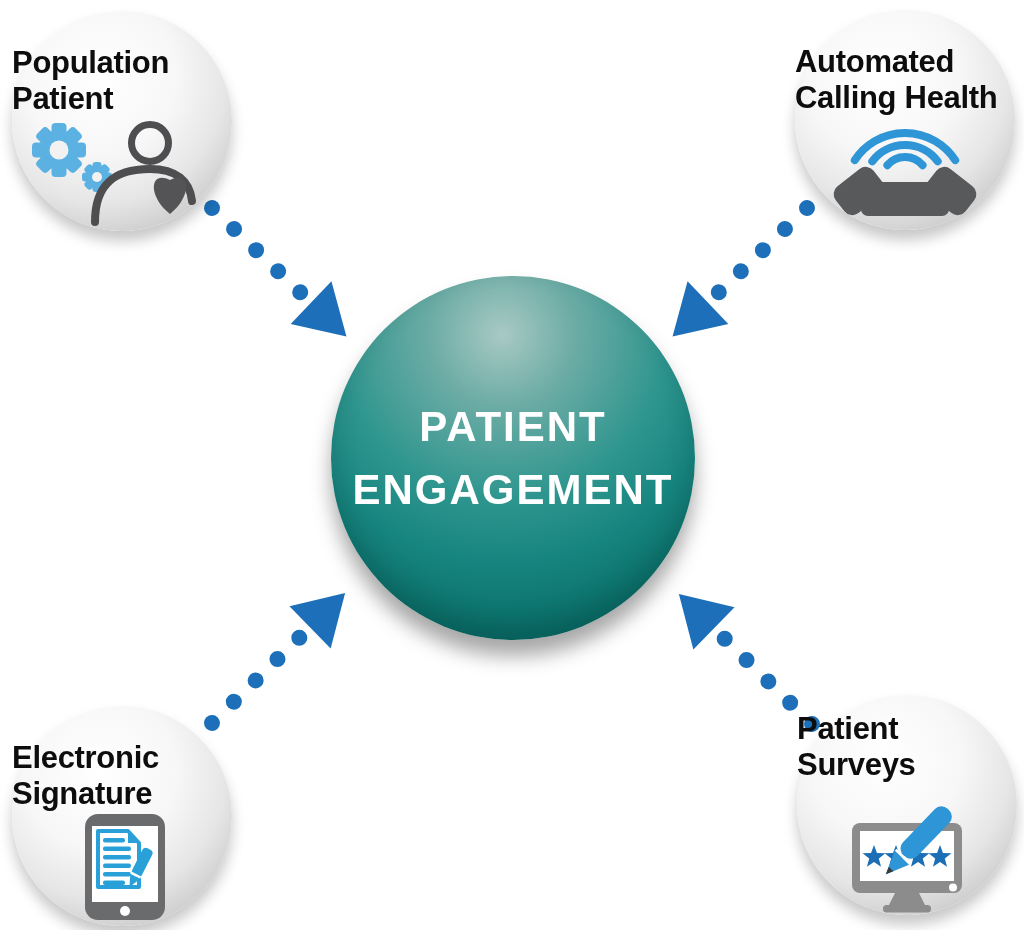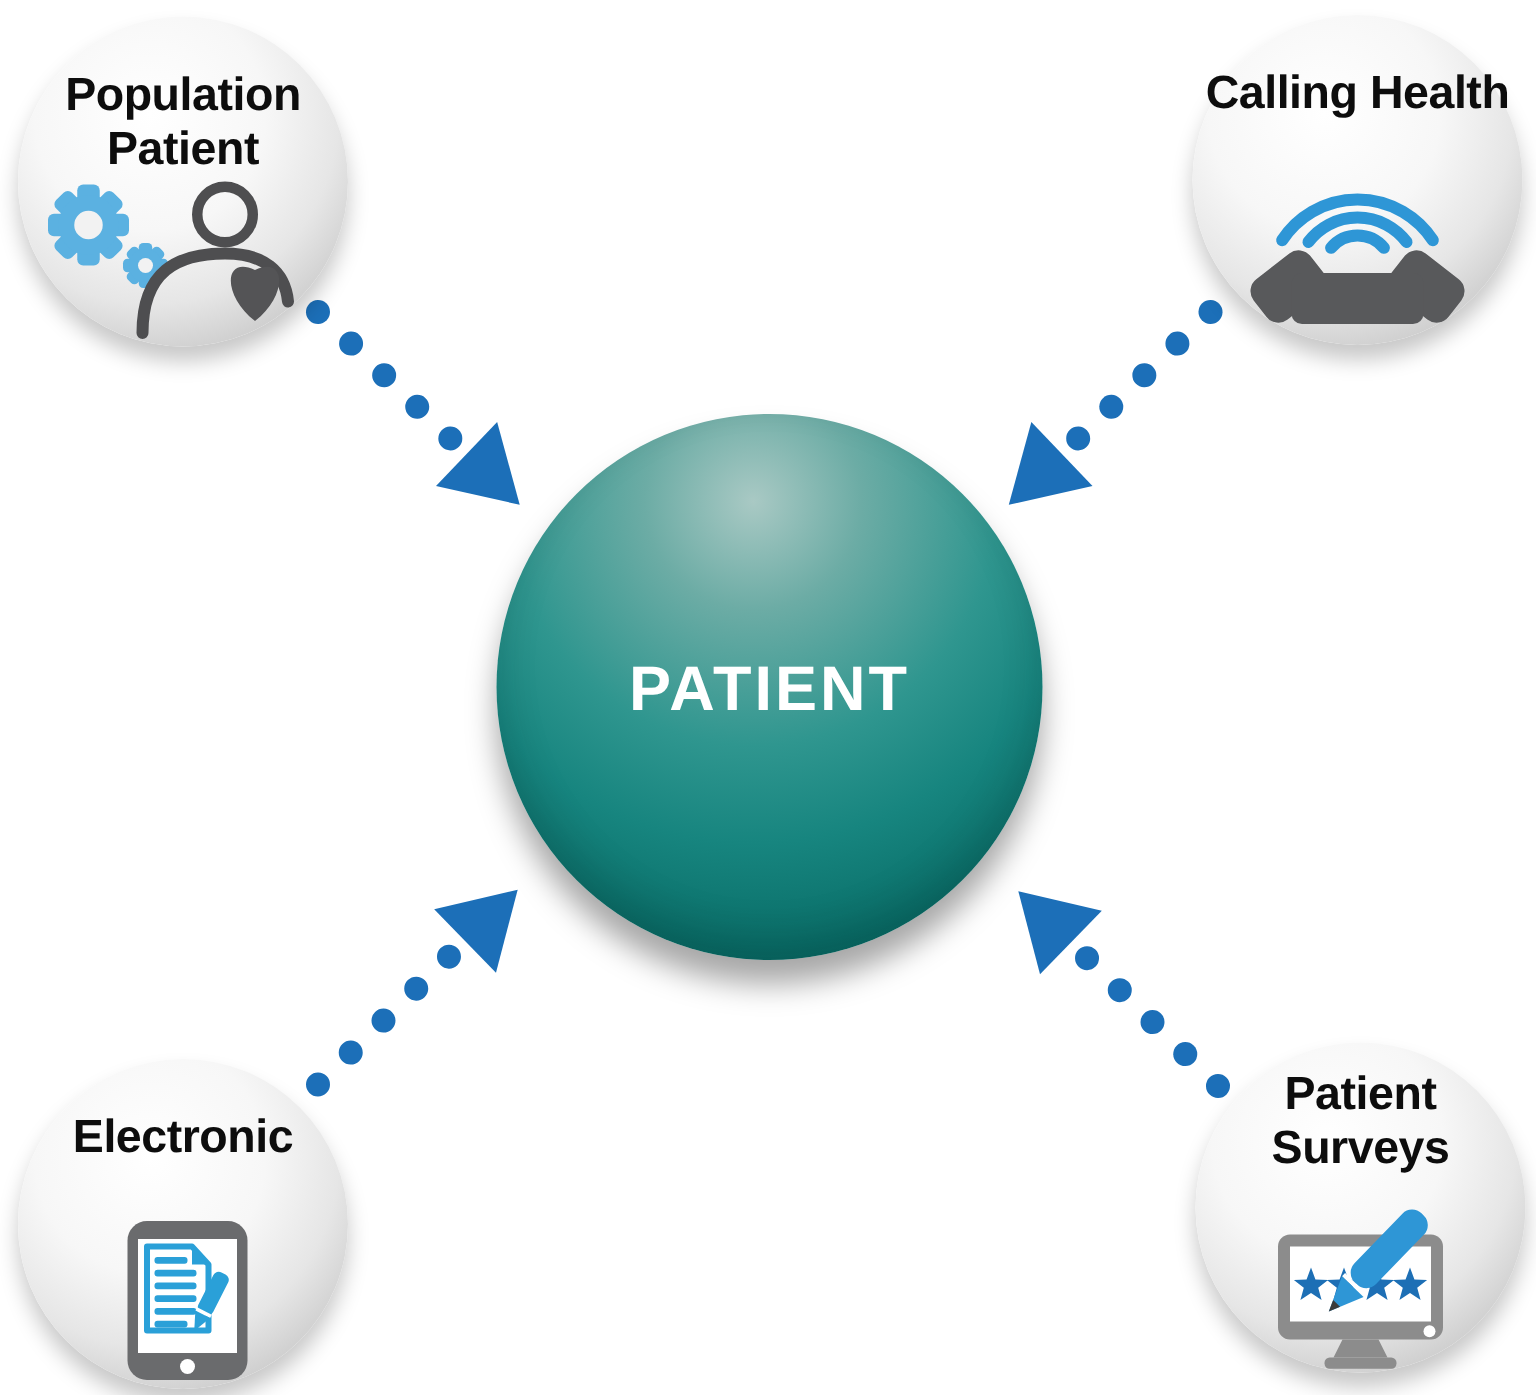--- a/index.html
+++ b/index.html
@@ -9,21 +9,21 @@
   .arrow-layer{position:absolute;left:0;top:0;width:1024px;height:930px;}
 
   .node{position:absolute;width:220px;height:220px;border-radius:50%;
     background:radial-gradient(circle at 40% 30%, #ffffff 0%, #f7f7f7 38%, #e6e6e6 62%, #cccccc 81%, #ababab 97%, #a3a3a3 100%);
     box-shadow:0 10px 14px rgba(0,0,0,0.22);}
   .node-tl{left:12px;top:11px;}
   .node-tr{left:795px;top:10px;}
   .node-bl{left:12px;top:706px;}
   .node-br{left:797px;top:695px;}
 
-  .node-label{margin-top:34px;text-align:center;font-weight:bold;font-size:31px;
+  .node-label{margin-top:34px;font-weight:bold;font-size:31px;
     line-height:1.16;color:#0d0d0d;letter-spacing:-0.3px;}
   .node-label span{display:block;}
   .node-br .node-label{margin-top:16px;}
 
   .node-icon{position:absolute;}
   .icon-population{left:10px;top:98px;}
   .icon-phone{left:30px;top:110px;}
   .icon-tablet{left:20px;top:100px;}
   .icon-monitor{left:30px;top:105px;}
 
@@ -102,45 +102,48 @@
       <g fill="none" stroke="#4e4e50">
         <circle cx="128" cy="34" r="18.5" stroke-width="7"></circle>
         <path d="M73,113 C73,72 96,60 128,60 C154,60 168,72 170,92" stroke-width="8" stroke-linecap="round"></path>
       </g>
       <path fill="#545456" d="M148,105 C126,88 127,61 148,71 C169,61 170,88 148,105 Z"></path>
     </svg>
   </div>
 
   <div class="node node-tr">
     <div class="node-label">
+      <span>Automated</span>
       <span>Calling Health</span>
     </div>
     <svg class="node-icon icon-phone" width="160" height="110" viewBox="0 0 160 110">
       <g fill="none" stroke="#2e96d6" stroke-width="8" stroke-linecap="round">
         <path d="M29.8,40.1 A60 60 0 0 1 130.2,40.1"></path>
         <path d="M47.3,41.3 A41 41 0 0 1 112.7,41.3"></path>
         <path d="M62.4,45.2 A23 23 0 0 1 97.6,45.2"></path>
       </g>
       <g fill="#58595b">
         <rect x="10" y="54" width="48" height="34" rx="10" transform="rotate(-38 34 71)"></rect>
         <rect x="102" y="54" width="48" height="34" rx="10" transform="rotate(38 126 71)"></rect>
         <rect x="36" y="62" width="88" height="34" rx="7"></rect>
       </g>
     </svg>
   </div>
 
   <div class="center-node">
     <div class="center-text">
       <span>PATIENT</span>
+      <span>ENGAGEMENT</span>
     </div>
   </div>
 
   <div class="node node-bl">
     <div class="node-label">
       <span>Electronic</span>
+      <span>Signature</span>
     </div>
     <svg class="node-icon icon-tablet" width="180" height="118" viewBox="0 0 180 118">
       <g>
         <rect x="53" y="8" width="80" height="106" rx="13" fill="#6a6b6d"></rect>
         <rect x="60" y="20" width="66" height="76" fill="#ffffff"></rect>
         <circle cx="93" cy="105" r="5" fill="#ffffff"></circle>
       </g>
       <g>
         <path d="M66,25 H96 L107,37 V81 H66 Z" fill="#ffffff" stroke="#2aa0d8" stroke-width="4" stroke-linejoin="round"></path>
         <polygon points="96,25 107,37 96,37" fill="#2aa0d8"></polygon>

